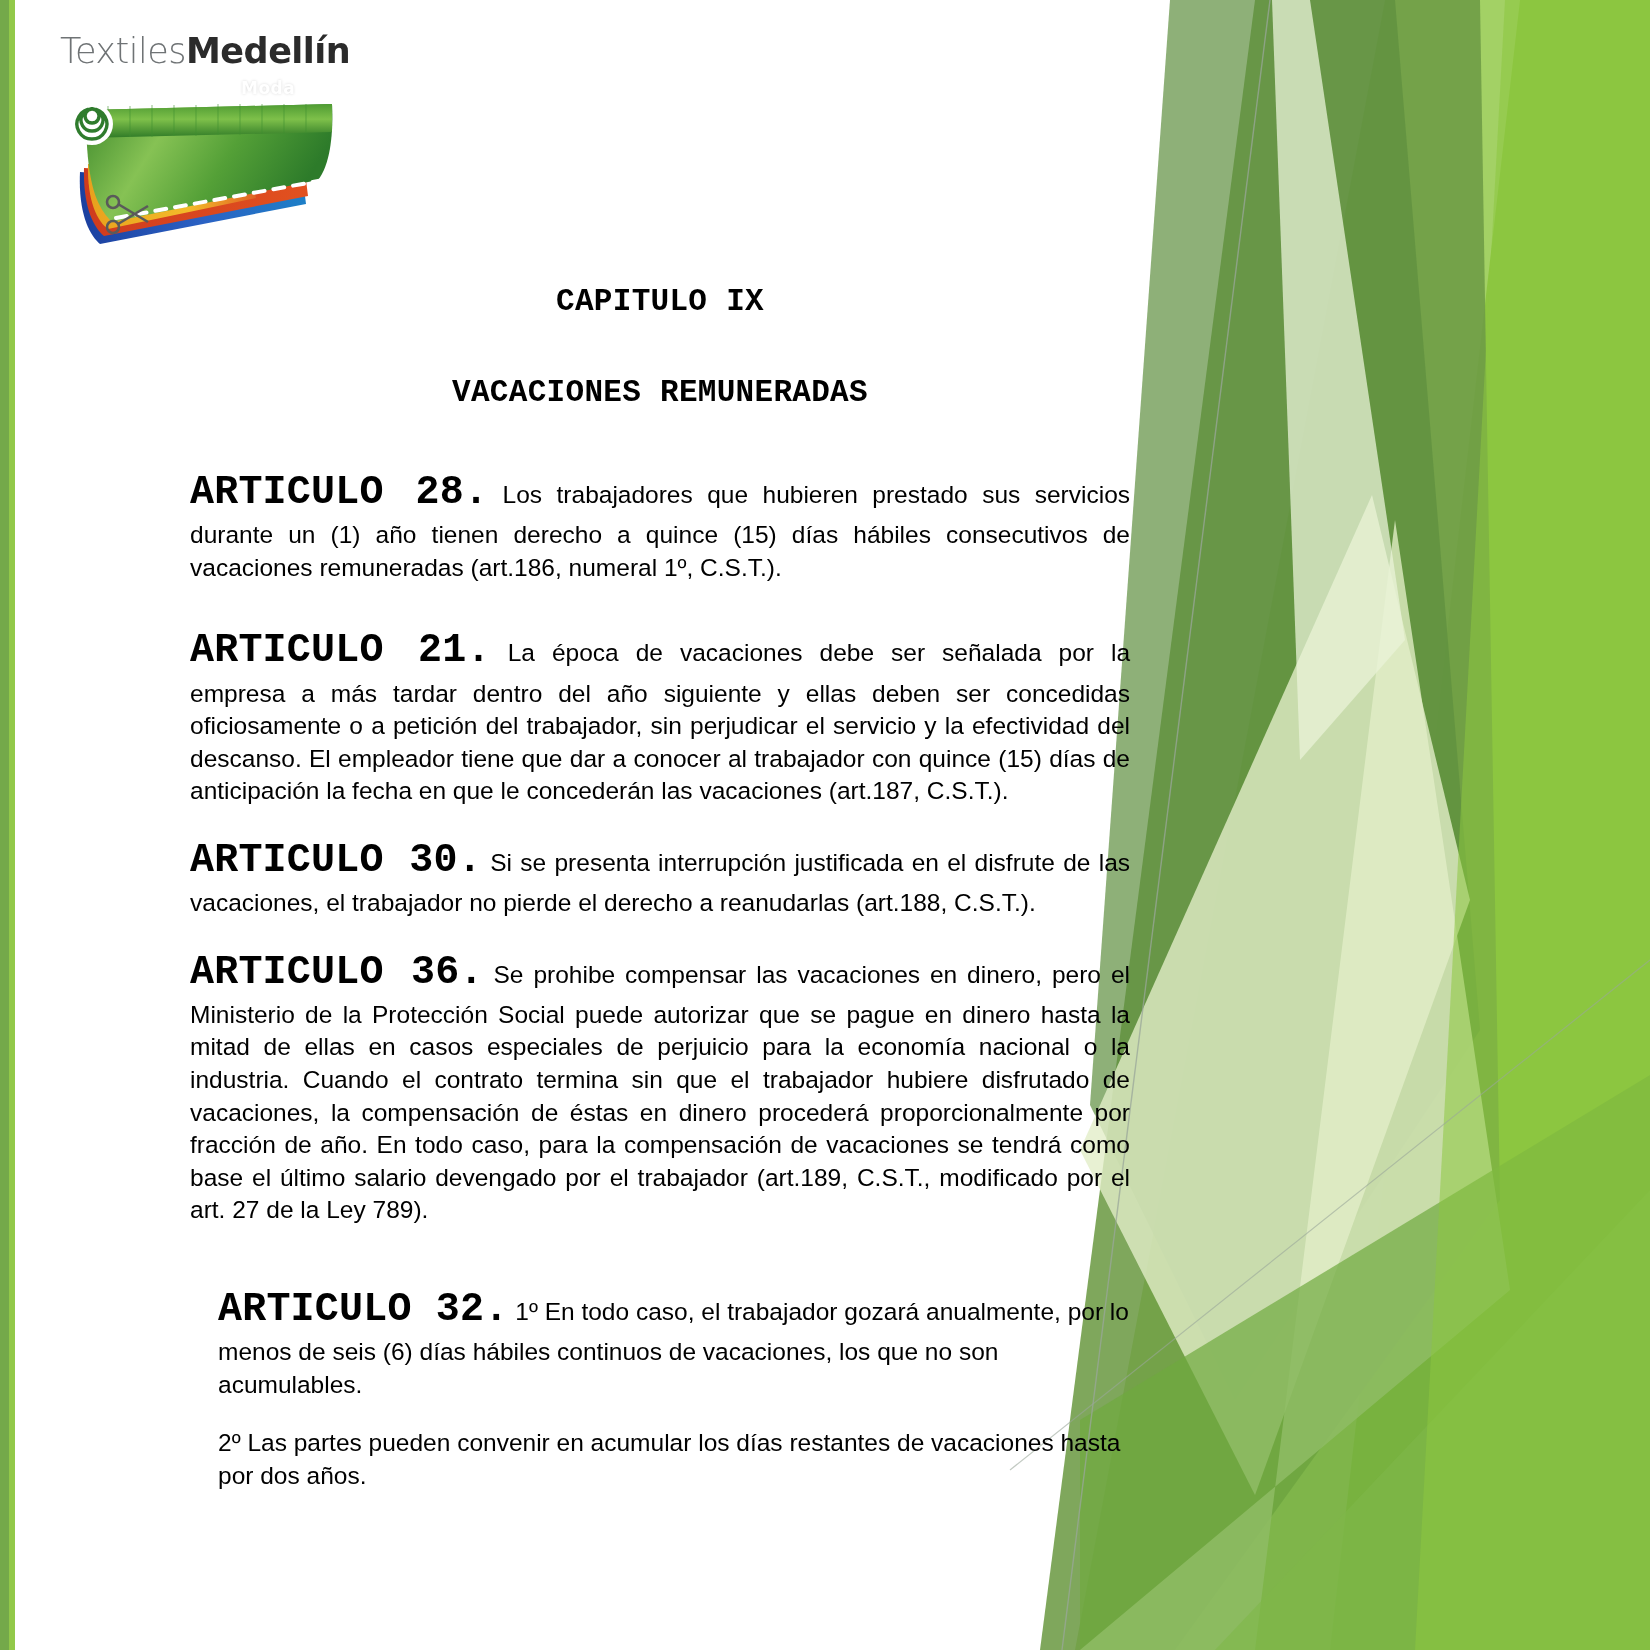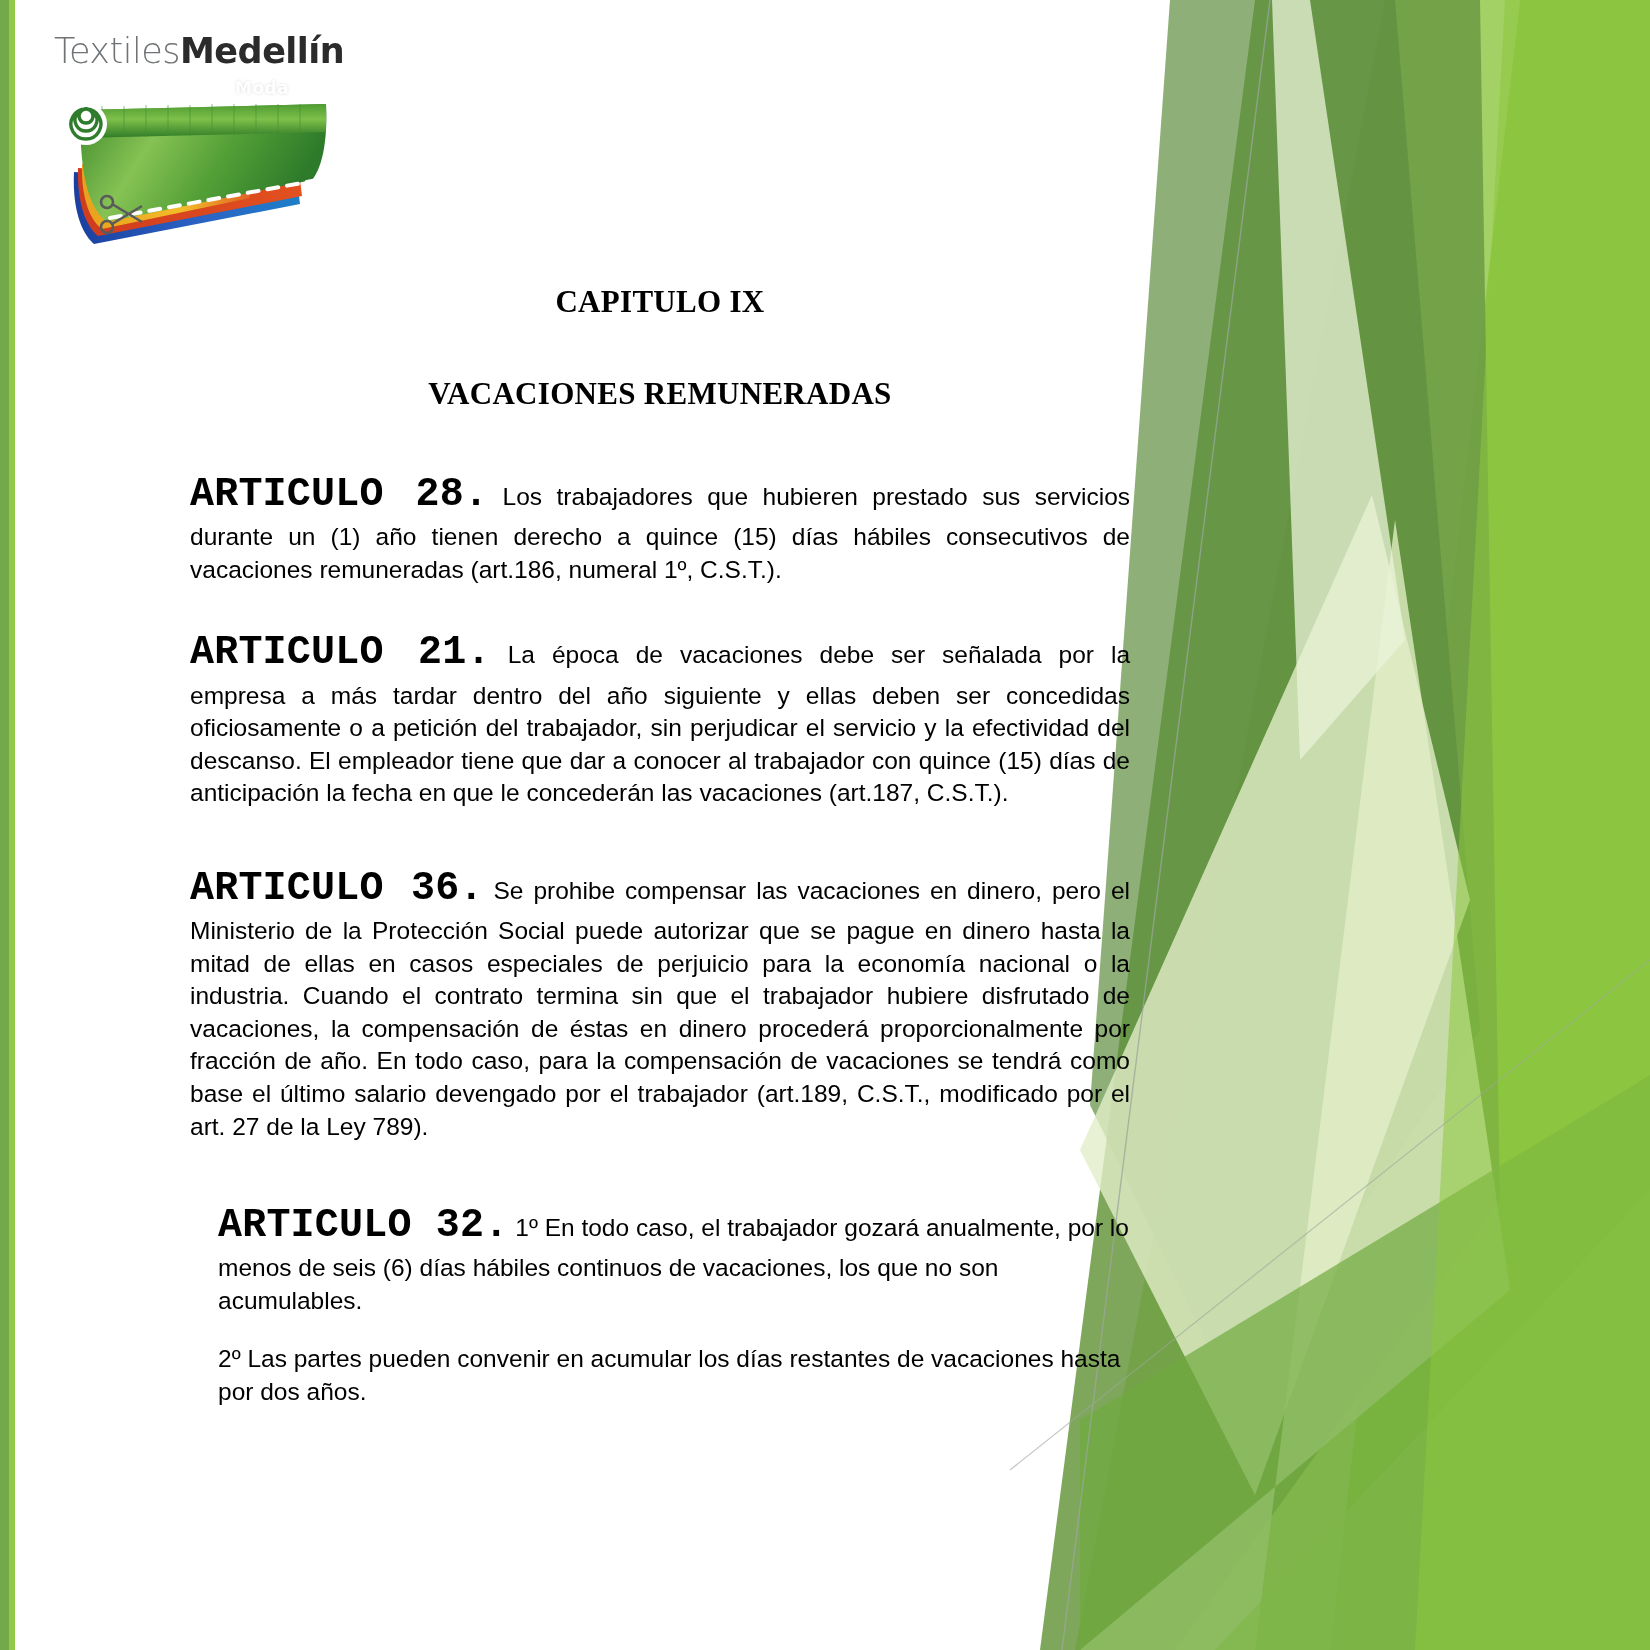--- a/index.html
+++ b/index.html
@@ -26,21 +26,21 @@
     position: absolute;
     inset: 0;
     width: 1650px;
     height: 1650px;
     pointer-events: none;
   }
 
   
   .logo {
     position: absolute;
-    left: 50px;
+    left: 56px;
     top: 34px;
     width: 300px;
     height: 215px;
   }
   .logo-wordmark {
     position: absolute;
     left: 4px;
     top: 0px;
     width: 300px;
     line-height: 1;
@@ -96,21 +96,21 @@
     text-justify: inter-word;
     margin: 0 0 0 0;
     color: #000000;
   }
   .para.left { text-align: left; margin-left: 28px; }
   .gap-md  { height: 26px; }
   .gap-lg  { height: 40px; }
   .gap-xl  { height: 56px; }
 
   .heading {
-    font-family: Liberation Serif, serif;
+    font-family: Liberation Mono, monospace;
     font-size: 31px;
     font-weight: bold;
     text-align: center;
     letter-spacing: .3px;
     color: #000000;
     margin: 0;
   }
 
   .art-label {
     font-family: Liberation Mono, monospace;
@@ -237,20 +237,24 @@
       <span>Los trabajadores que hubieren prestado sus servicios durante un (1) año tienen derecho a quince (15) días hábiles consecutivos de vacaciones remuneradas (art.186, numeral 1º, C.S.T.).</span>
     </p>
 
     <div class="gap-lg"></div>
     <p class="para">
       <span class="art-label">ARTICULO 21.</span>
       <span>La época de vacaciones debe ser señalada por la empresa a más tardar dentro del año siguiente y ellas deben ser concedidas oficiosamente o a petición del trabajador, sin perjudicar el servicio y la efectividad del descanso.  El empleador tiene que dar a conocer al trabajador con quince (15) días de anticipación la fecha en que le concederán las vacaciones (art.187, C.S.T.).</span>
     </p>
 
     <div class="gap-md"></div>
+    <p class="para">
+      <span class="art-label">ARTICULO 30.</span>
+      <span>Si se presenta interrupción justificada en el disfrute de las vacaciones, el trabajador no pierde el derecho a reanudarlas (art.188, C.S.T.).</span>
+    </p>
 
     <div class="gap-md"></div>
     <p class="para">
       <span class="art-label">ARTICULO 36.</span>
       <span>Se prohibe compensar las vacaciones en dinero, pero el Ministerio de la Protección Social puede autorizar que se pague en dinero hasta la mitad de ellas en casos especiales de perjuicio para la economía nacional o la industria.  Cuando el contrato termina sin que el trabajador hubiere disfrutado de vacaciones, la compensación de éstas en dinero procederá proporcionalmente por fracción de año. En todo caso, para la compensación de vacaciones se tendrá como base el último salario devengado por el trabajador (art.189, C.S.T., modificado por el art. 27 de la Ley 789).</span>
     </p>
 
     <div class="gap-xl"></div>
     <p class="para left">
       <span class="art-label">ARTICULO 32.</span>

